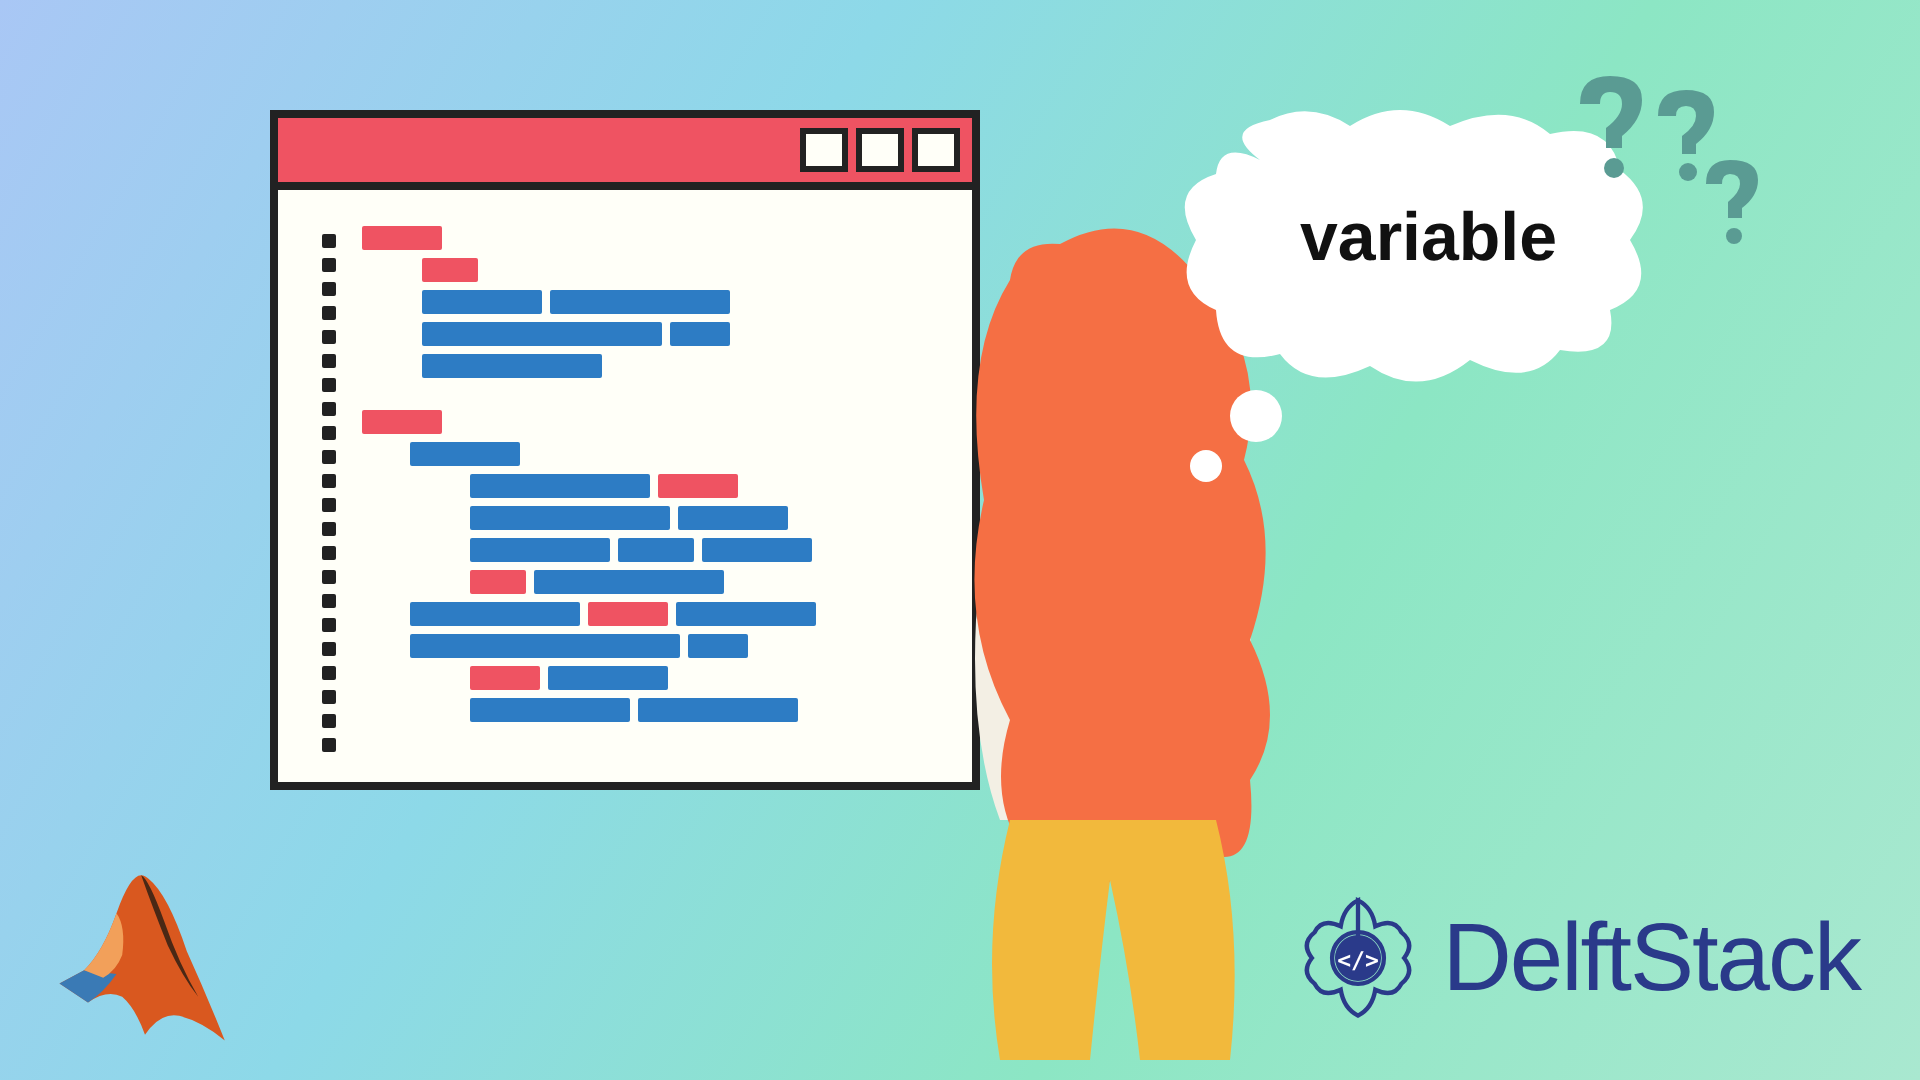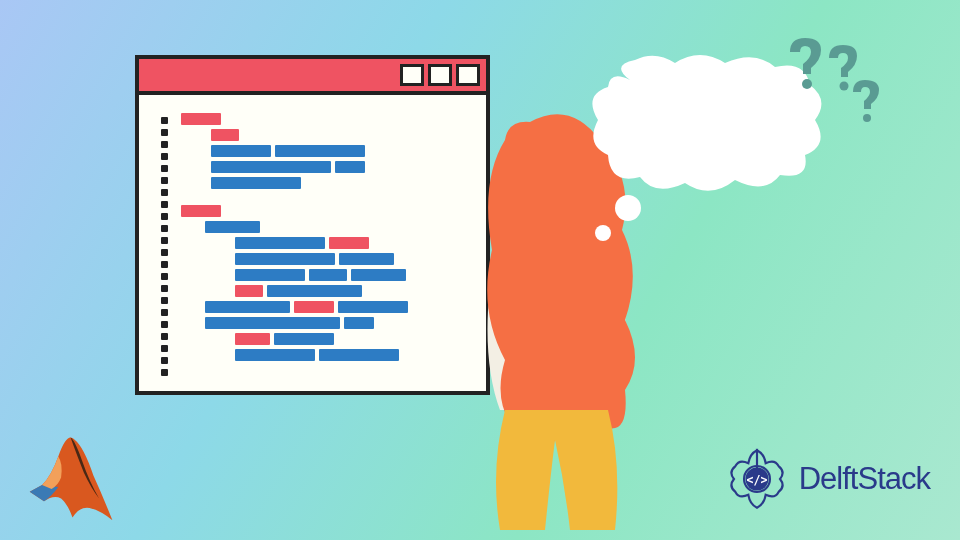--- a/index.html
+++ b/index.html
@@ -115,21 +115,21 @@
   }
   .delft-logo {
     position: absolute;
     right: 30px;
     bottom: 25px;
     display: flex;
     align-items: center;
     gap: 6px;
   }
   .delft-text {
-    font-size: 31px;
+    font-size: 48px;
     color: #2a3a8a;
     font-weight: 400;
     letter-spacing: -1px;
   }
 </style>
 </head>
 <body>
 
 <div class="code-window">
   <div class="titlebar">
@@ -250,20 +250,21 @@
     <path d="M 75 30 Q 50 70 62 140 Q 48 200 75 250 Q 60 300 95 330 Q 120 350 130 320 Q 155 345 170 315 Q 200 330 195 280 Q 215 250 195 210 Q 212 160 192 120 Q 205 70 170 30 Q 140 -10 100 12 Q 78 10 75 30 Z" fill="#f56f44"></path>
 
     <path d="M 75 300 Q 60 360 70 420 L 115 420 Q 120 370 125 330 Q 135 375 140 420 L 185 420 Q 192 355 178 300 Z" fill="#f2b93c"></path>
   </svg>
 </div>
 
 <div class="bubble-group">
   <svg class="bubble-main" viewBox="0 0 250 140">
     <path d="M 50 25 Q 30 10 55 5 Q 75 -5 95 8 Q 120 -8 145 8 Q 175 -5 195 12 Q 225 5 230 30 Q 250 45 235 65 Q 250 90 225 100 Q 230 125 200 120 Q 185 140 155 125 Q 130 145 105 128 Q 75 142 60 122 Q 30 130 28 100 Q 5 90 18 65 Q 3 40 28 32 Q 30 15 50 25 Z" fill="#ffffff"></path>
   </svg>
+  <div class="bubble-text">variable</div>
   <div class="puff1"></div>
   <div class="puff2"></div>
   <svg class="qmarks" viewBox="0 0 100 110">
     <g fill="#5a9b93">
       <path d="M 20 8 Q 5 8 5 22 L 15 22 Q 15 16 20 16 Q 26 16 26 22 Q 26 28 18 34 L 18 44 L 26 44 L 26 38 Q 36 30 36 20 Q 36 8 20 8 Z"></path>
       <circle cx="22" cy="54" r="5"></circle>
       <path d="M 58 15 Q 44 15 44 28 L 53 28 Q 53 23 58 23 Q 63 23 63 28 Q 63 33 56 38 L 56 47 L 63 47 L 63 42 Q 72 35 72 26 Q 72 15 58 15 Z"></path>
       <circle cx="59" cy="56" r="4.5"></circle>
       <path d="M 80 50 Q 68 50 68 62 L 76 62 Q 76 57 80 57 Q 85 57 85 62 Q 85 66 79 71 L 79 79 L 86 79 L 86 74 Q 94 68 94 60 Q 94 50 80 50 Z"></path>
       <circle cx="82" cy="88" r="4"></circle>

